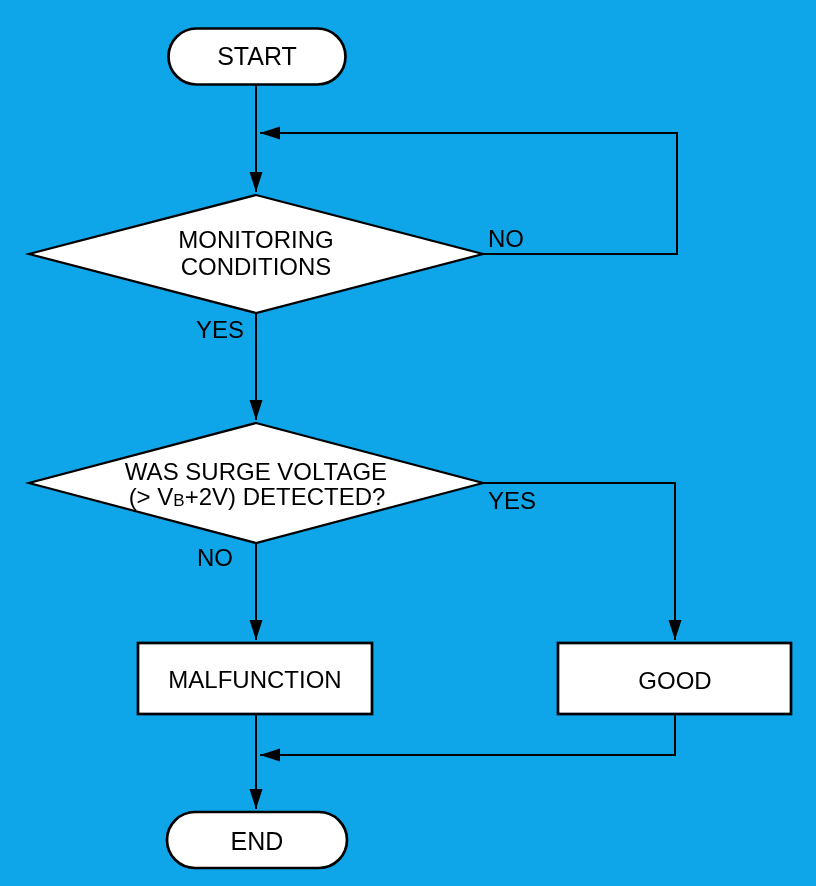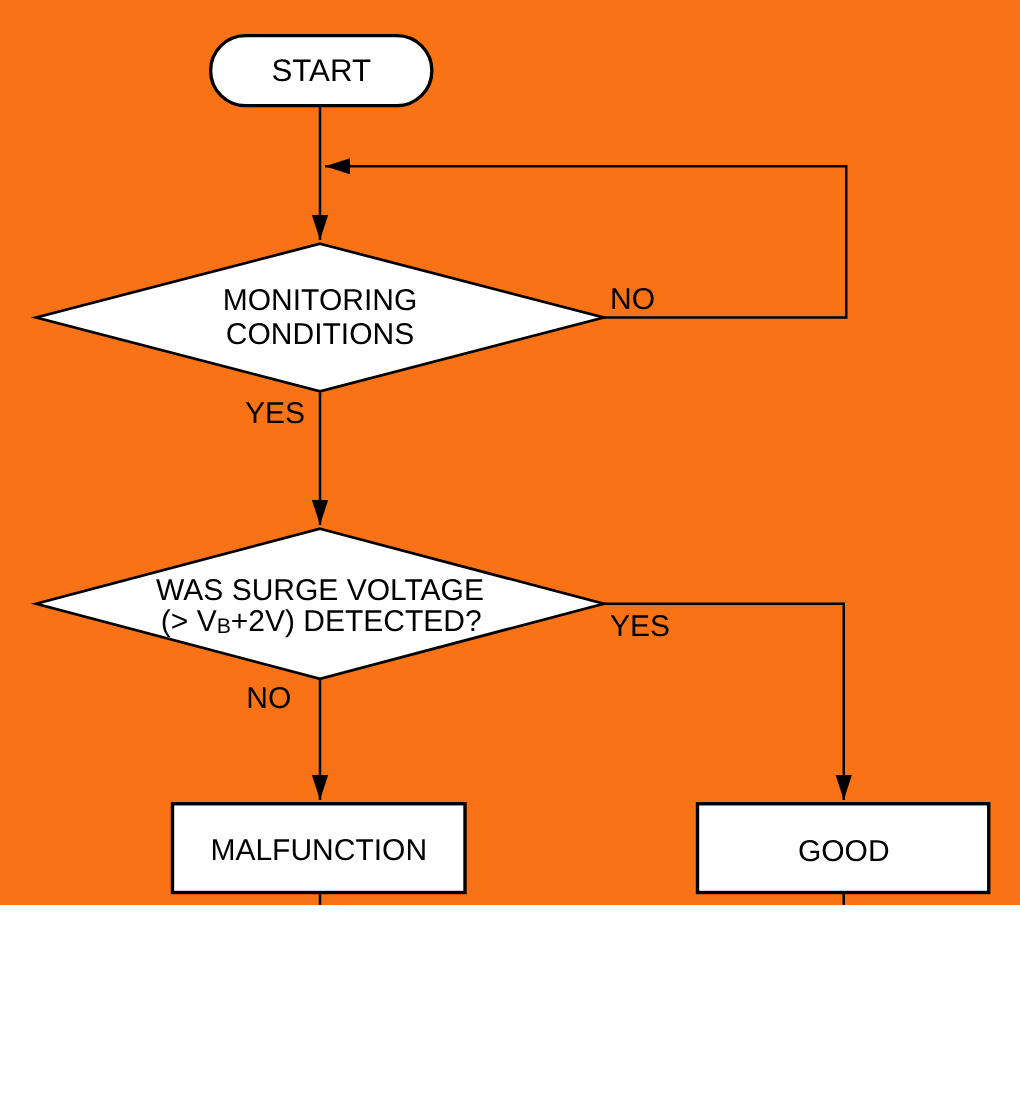--- a/index.html
+++ b/index.html
@@ -2,23 +2,23 @@
 <html><head>
 <meta charset="utf-8">
 <style>
   html, body {
     margin: 0;
     padding: 0;
     background: #ffffff;
   }
   .canvas {
     width: 816px;
-    height: 724px;
+    height: 886px;
     position: relative;
-    background: #f97316;
+    background: #0ea5e9;
     overflow: hidden;
   }
   svg {
     display: block;
   }
   text {
     font-family: "Liberation Sans", "DejaVu Sans", sans-serif;
     fill: #000000;
   }
   .node-label { font-size: 24px; }

